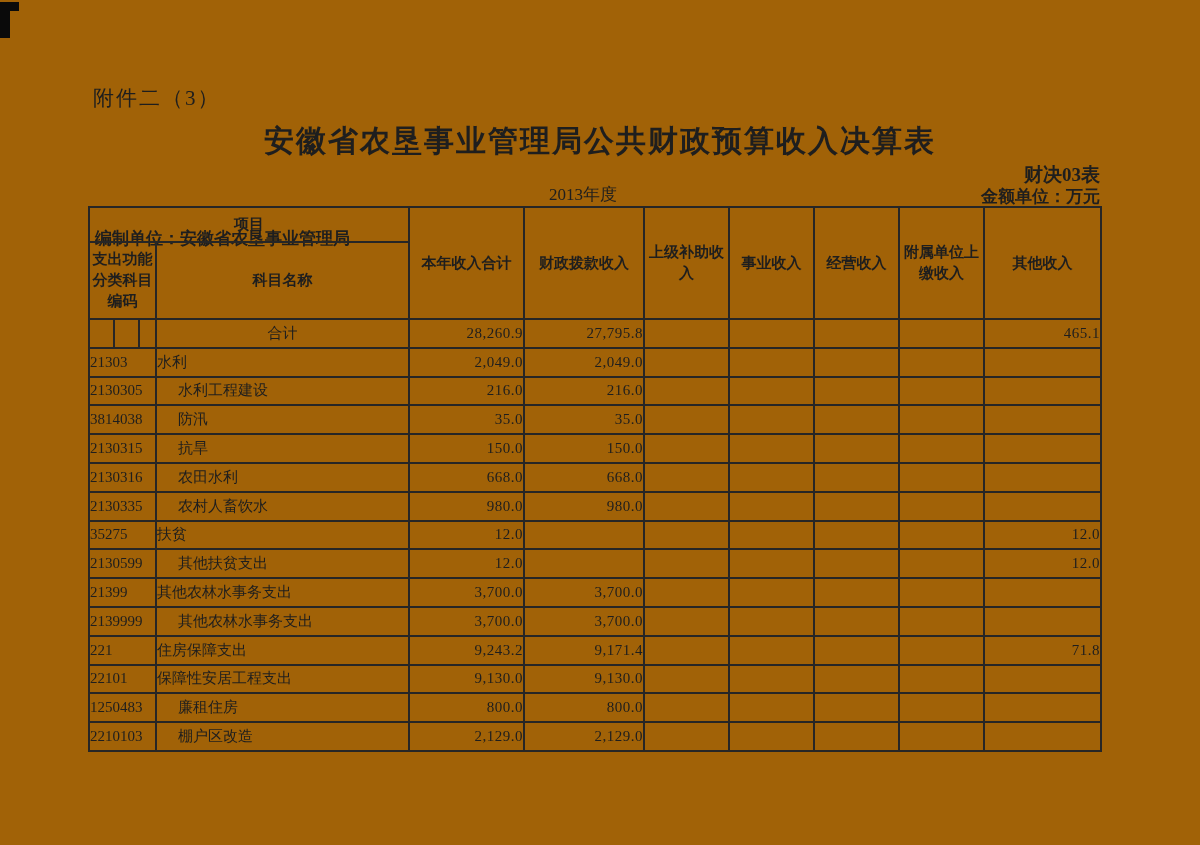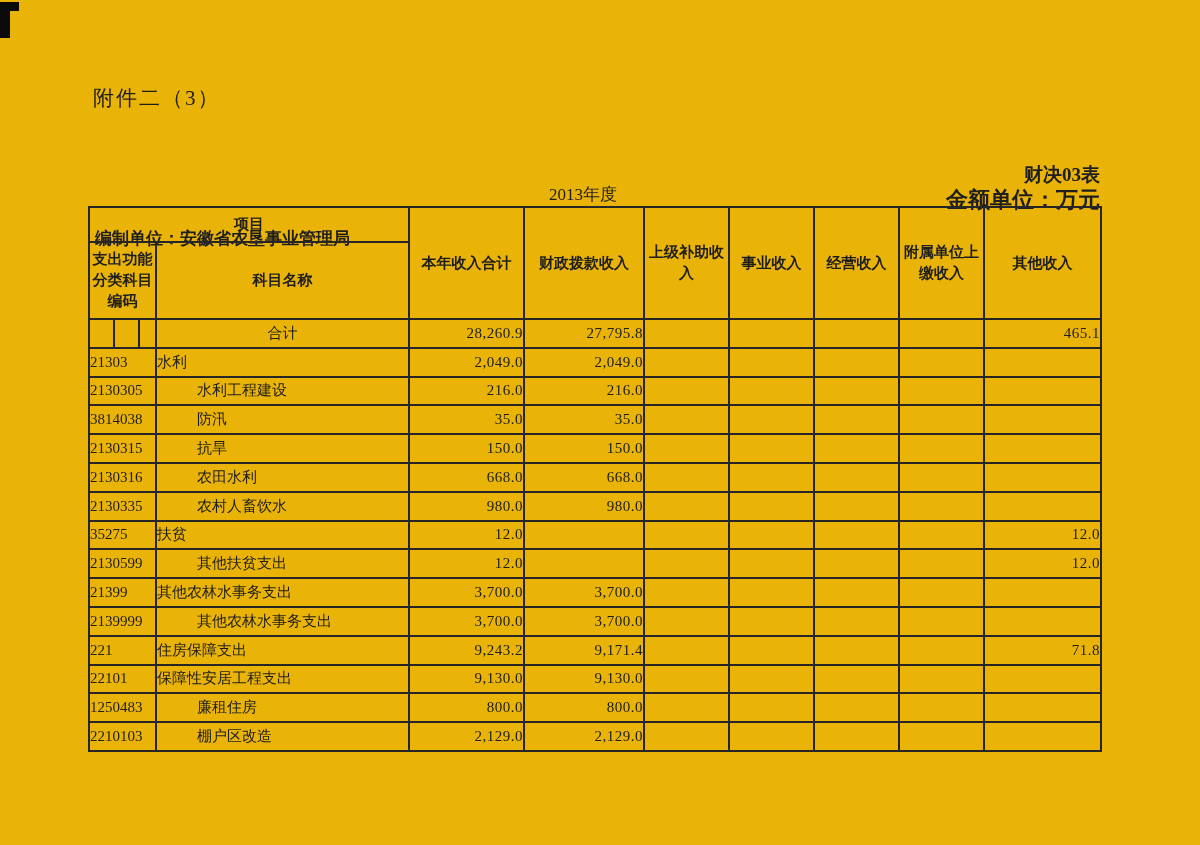--- a/index.html
+++ b/index.html
@@ -4,21 +4,21 @@
 <style>
   html,body{margin:0;padding:0;}
   body{
     width:1200px;height:845px;
     background:#e9e9e9;
     font-family:"Liberation Serif","DejaVu Serif",serif;
   }
   .page{
     position:relative;
     width:1200px;height:845px;
-    background:#eab308;
+    background:#a16207;
     color:#1e1e1e;
     overflow:hidden;
   }
   
   .corner-artifact{
     position:absolute;left:0;top:2px;width:10px;height:36px;
     background:#0a0a0a;
   }
   .corner-artifact:after{
     content:"";position:absolute;left:0;top:0;width:19px;height:9px;
@@ -40,21 +40,21 @@
   .prepared-by{
     position:absolute;left:95px;top:181px;
     font-size:17px;font-weight:600;margin-top:46px;
   }
   .fiscal-year{
     position:absolute;left:549px;top:183px;
     font-size:17px;
   }
   .unit-label{
     position:absolute;right:100px;top:185px;
-    font-size:22px;font-weight:600;
+    font-size:17px;font-weight:600;
   }
   .table-wrap{
     position:absolute;left:88px;top:206px;
   }
   table.report{
     border-collapse:collapse;
     table-layout:fixed;
     width:1012px;
   }
   table.report th,
@@ -82,38 +82,39 @@
   }
   td.code-cell .split-line{
     position:absolute;top:0;bottom:0;width:2px;background:#262626;
   }
   td.name-cell{
     font-size:15px;
     text-align:left;
     padding-left:5px;
     margin-top:37px;
   }
-  td.name-cell.indent{padding-left:40px;}
+  td.name-cell.indent{padding-left:21px;}
   td.name-cell.center{text-align:center;padding-left:0;}
   td.num-cell{
     font-size:15px;
     text-align:right;
     padding-right:5px;
     letter-spacing:0.5px;
   }
 </style>
 </head>
 <body>
 
 <div class="page">
 
   <div class="corner-artifact"></div>
 
   <div class="attachment-label">附件二（3）</div>
 
+  <div class="doc-title">安徽省农垦事业管理局公共财政预算收入决算表</div>
 
   <div class="form-code">财决03表</div>
 
   <div class="prepared-by">编制单位：安徽省农垦事业管理局</div>
 
   <div class="fiscal-year">2013年度</div>
 
   <div class="unit-label">金额单位：万元</div>
 
   <div class="table-wrap">

